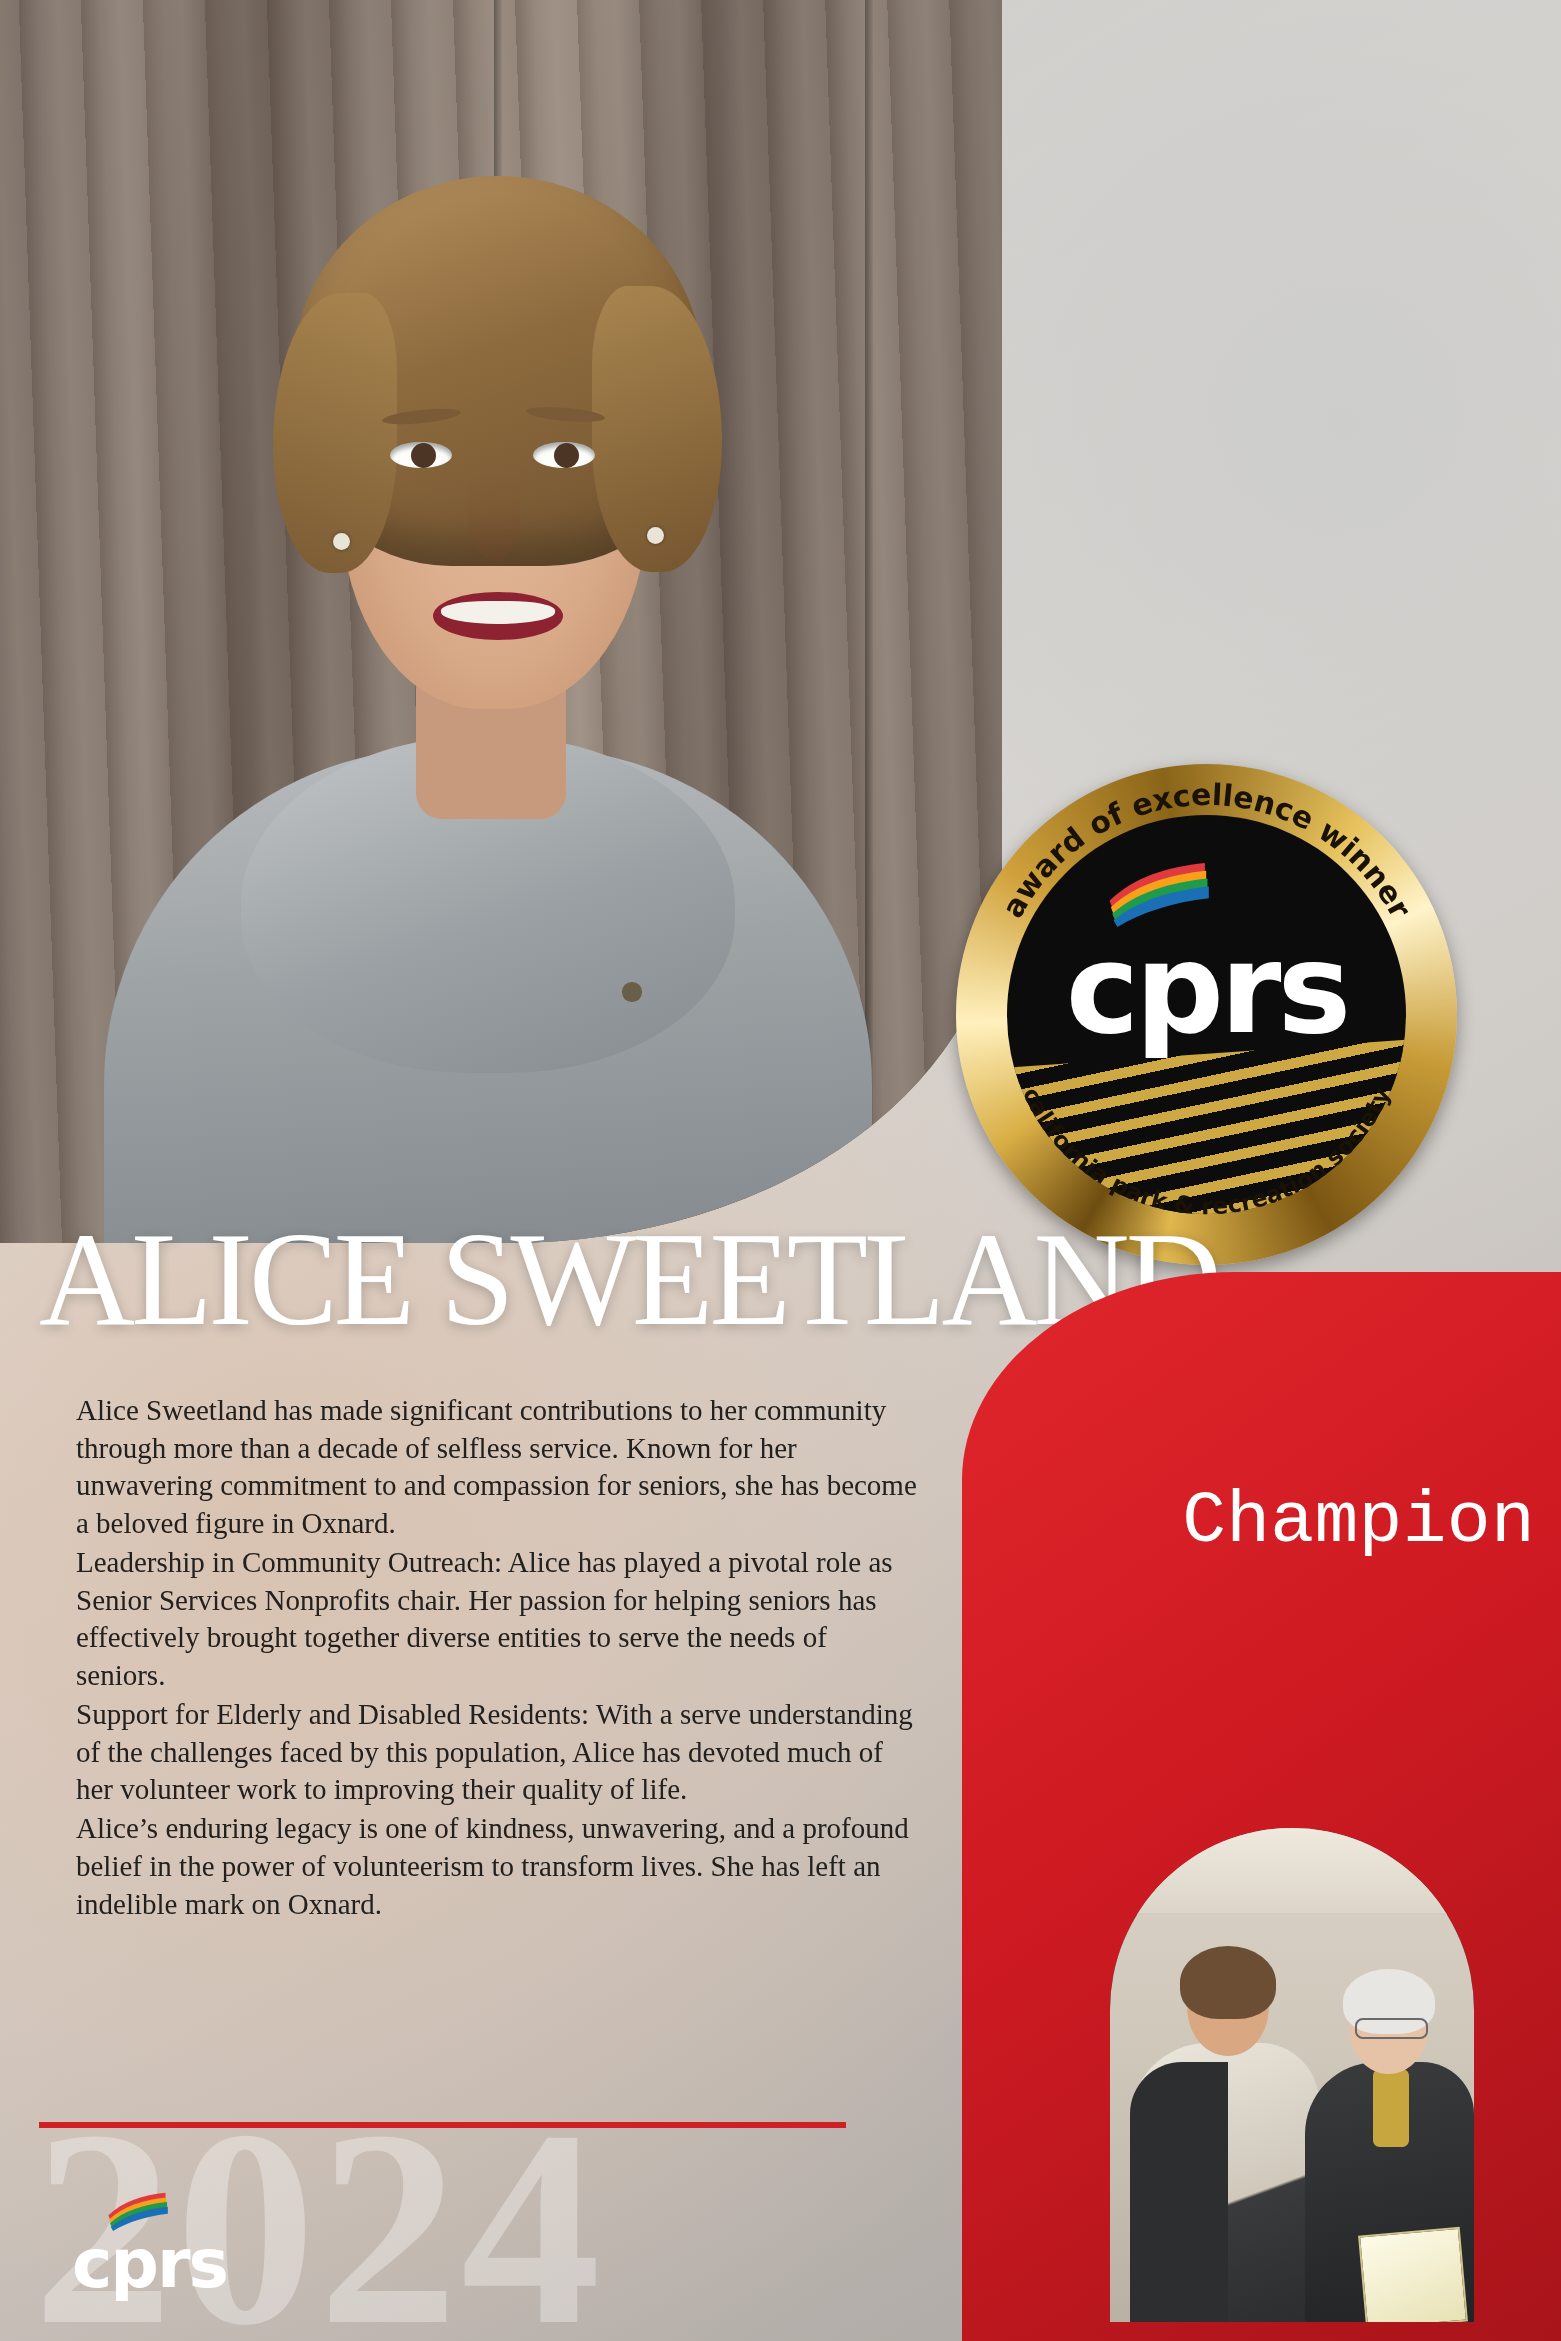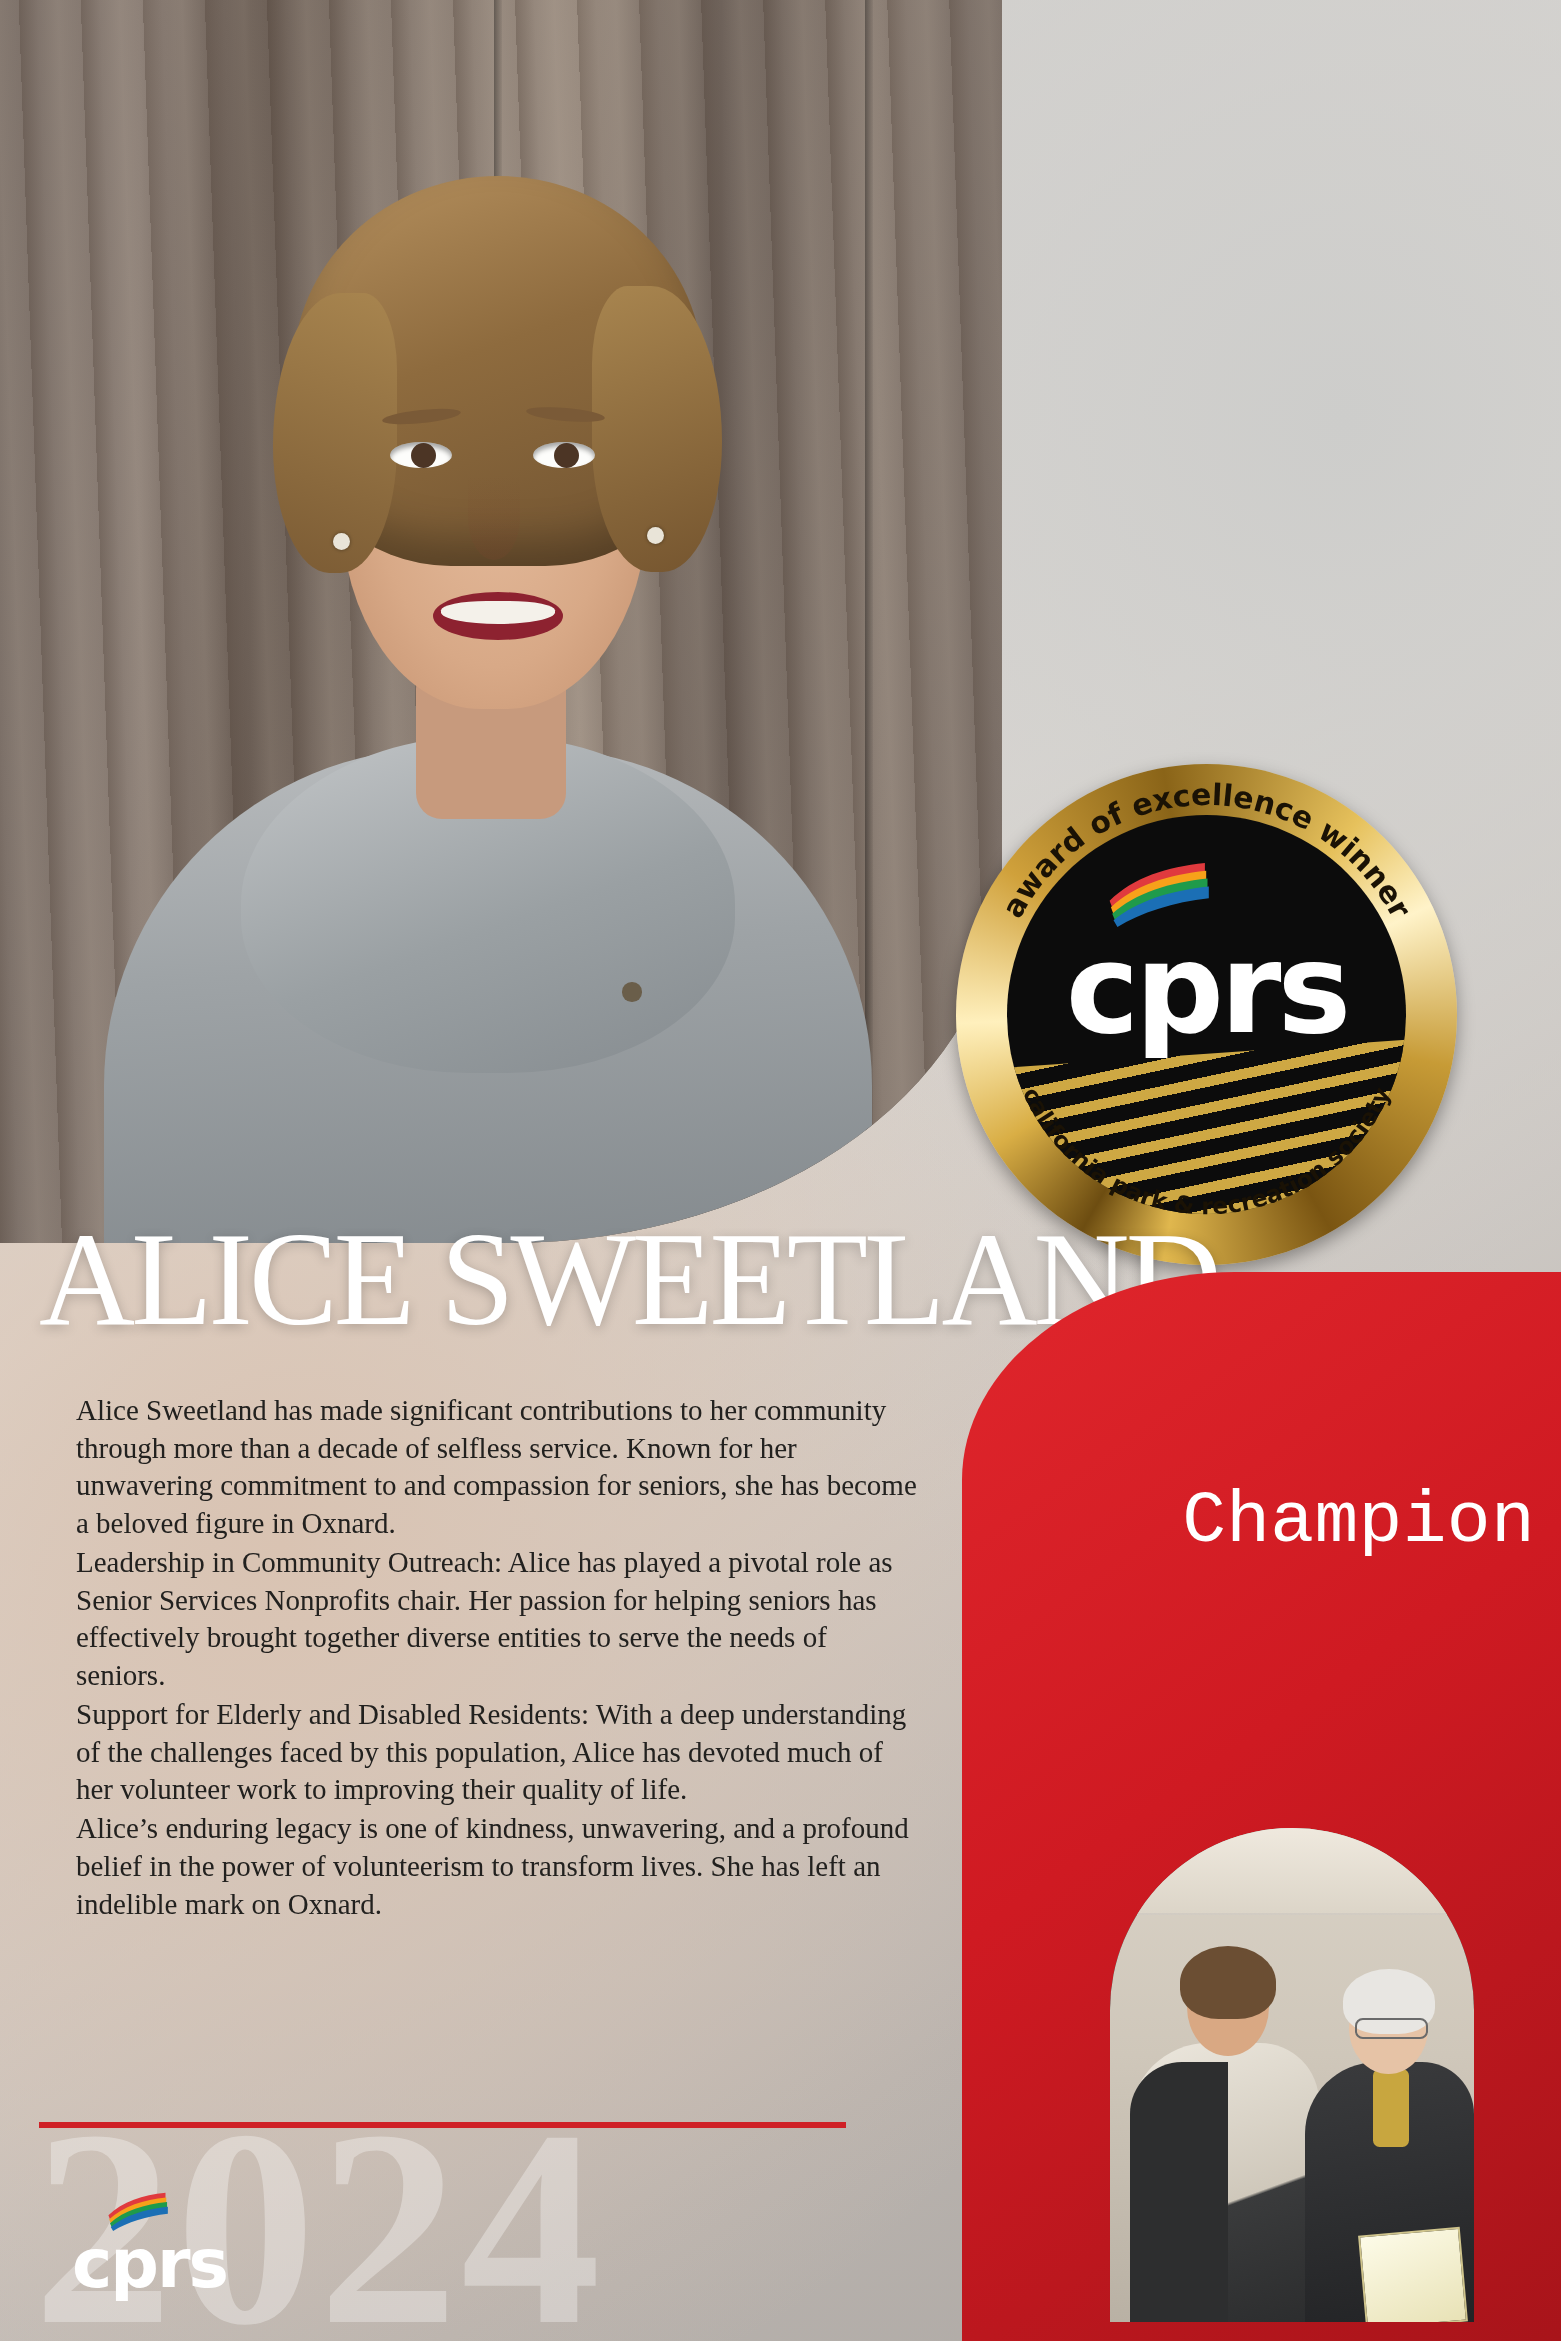--- a/index.html
+++ b/index.html
@@ -587,21 +587,21 @@
       <div class="rp-person-b-head"></div>
       <div class="rp-person-b-hair"></div>
       <div class="rp-glasses"></div>
       <div class="rp-certificate"></div>
     </div>
   </div>
 
   <div class="body-copy">
     <p>Alice Sweetland has made significant contributions to her community through more than a decade of selfless service. Known for her unwavering commitment to and compassion for seniors, she has become a beloved figure in Oxnard.</p>
     <p>Leadership in Community Outreach: Alice has played a pivotal role as Senior Services Nonprofits chair. Her passion for helping seniors has effectively brought together diverse entities to serve the needs of seniors.</p>
-    <p>Support for Elderly and Disabled Residents: With a deep understanding of the challenges faced by this population, Alice has devoted much of her volunteer work to improving their quality of life.</p>
+    <p>Support for Elderly and Disabled Residents: With a serve understanding of the challenges faced by this population, Alice has devoted much of her volunteer work to improving their quality of life.</p>
     <p>Alice’s enduring legacy is one of kindness, unwavering, and a profound belief in the power of volunteerism to transform lives. She has left an indelible mark on Oxnard.</p>
   </div>
 
   <div class="footer-rule"></div>
   <div class="footer-logo">
     <svg class="footer-flag" viewBox="0 0 190 110">
       <path d="M4,70 C40,34 92,18 150,12 L150,30 C96,36 46,52 10,86 Z" fill="#e03a3e"></path>
       <path d="M6,80 C42,46 94,30 152,24 L152,42 C98,48 48,64 12,96 Z" fill="#f7a11a"></path>
       <path d="M8,90 C44,58 96,42 154,36 L154,54 C100,60 50,76 14,104 Z" fill="#1f9b4b"></path>
       <path d="M10,100 C46,70 98,54 156,48 L156,66 C102,72 52,88 16,110 Z" fill="#1b6fb5"></path>

